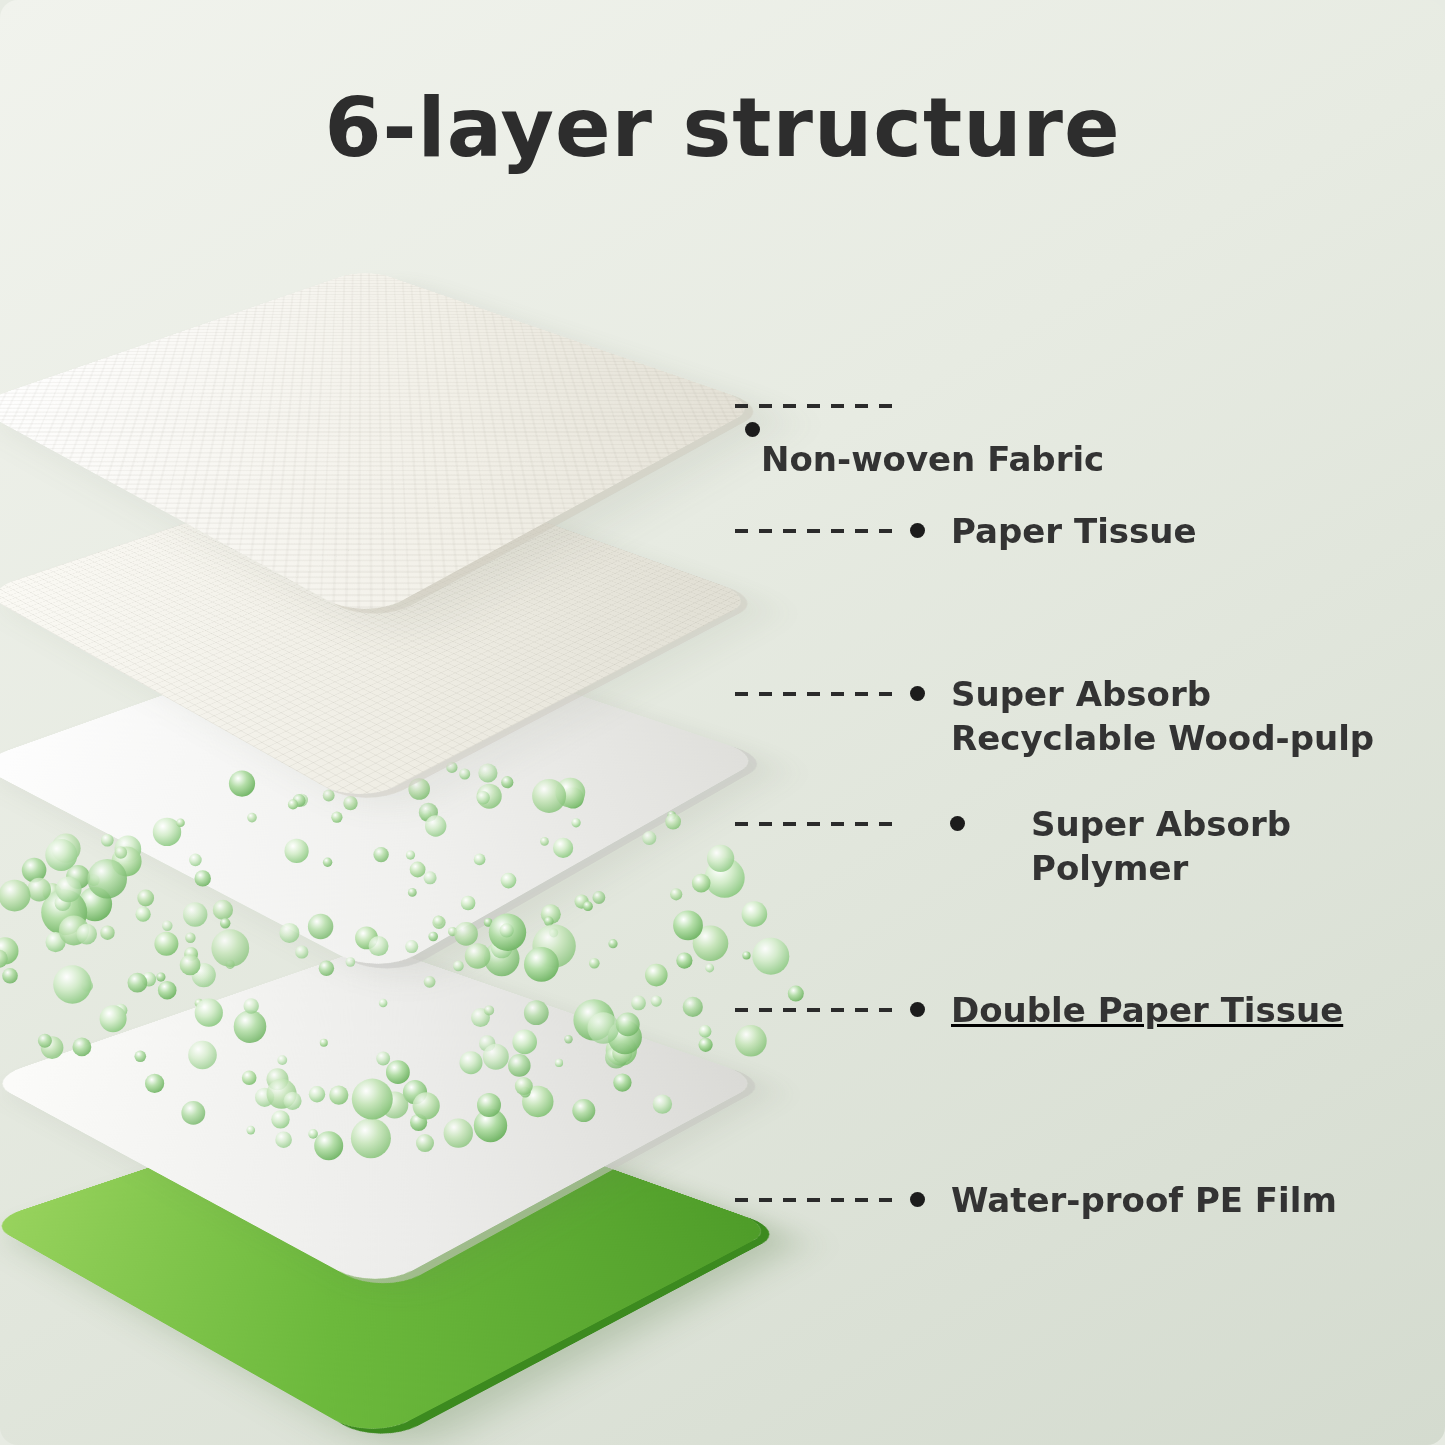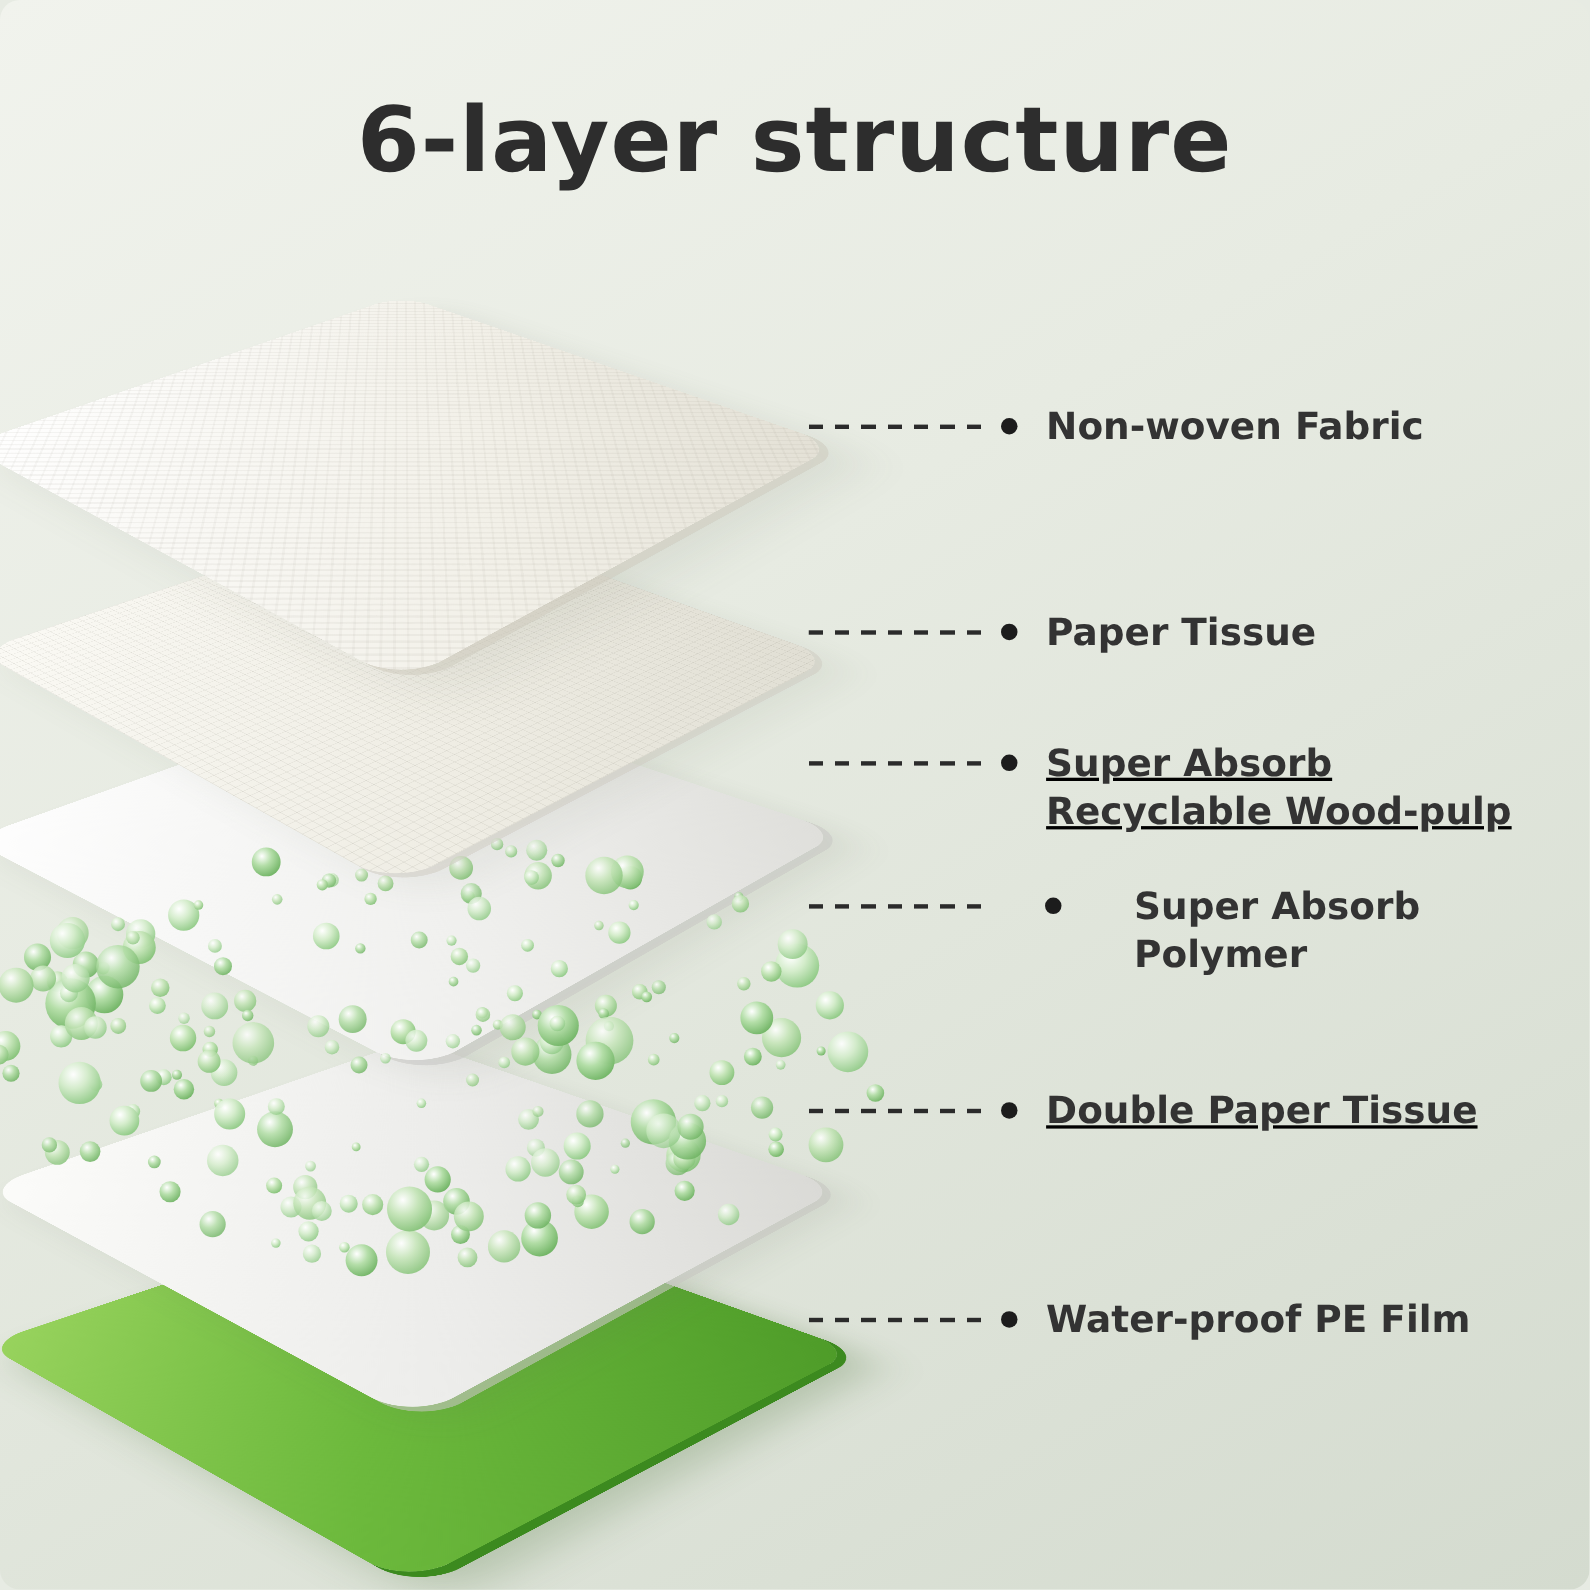--- a/index.html
+++ b/index.html
@@ -66,21 +66,21 @@
   .callout{position:absolute;left:735px;display:flex;align-items:flex-start;z-index:70;}
   .connector{
     width:165px;height:4px;margin-top:20px;flex:none;
     background:repeating-linear-gradient(90deg,#2b2b2b 0 13px,transparent 13px 24px);
   }
   .dot{width:15px;height:15px;border-radius:50%;background:#1c1c1c;margin:14px 0 0 10px;flex:none;}
   .callout-label{
     margin-left:26px;font-size:34px;font-weight:700;color:#333;
     line-height:1.3;max-width:470px;
   }
-  .co-1{top:366px;} .co-2{top:553px;justify-content:center;} .co-3{top:672px;text-decoration:underline;}
+  .co-1{top:384px;flex-direction:column;} .co-2{top:509px;justify-content:center;} .co-3{top:672px;}
   .co-4{top:802px;gap:40px;} .co-5{top:988px;text-decoration:underline;} .co-6{top:1143px;margin-top:35px;}
 </style>
 </head>
 <body>
 
 <div class="stage">
 
   <div class="page-title">6-layer structure</div>
 
   <div class="sheet sheet-nonwoven"></div>

